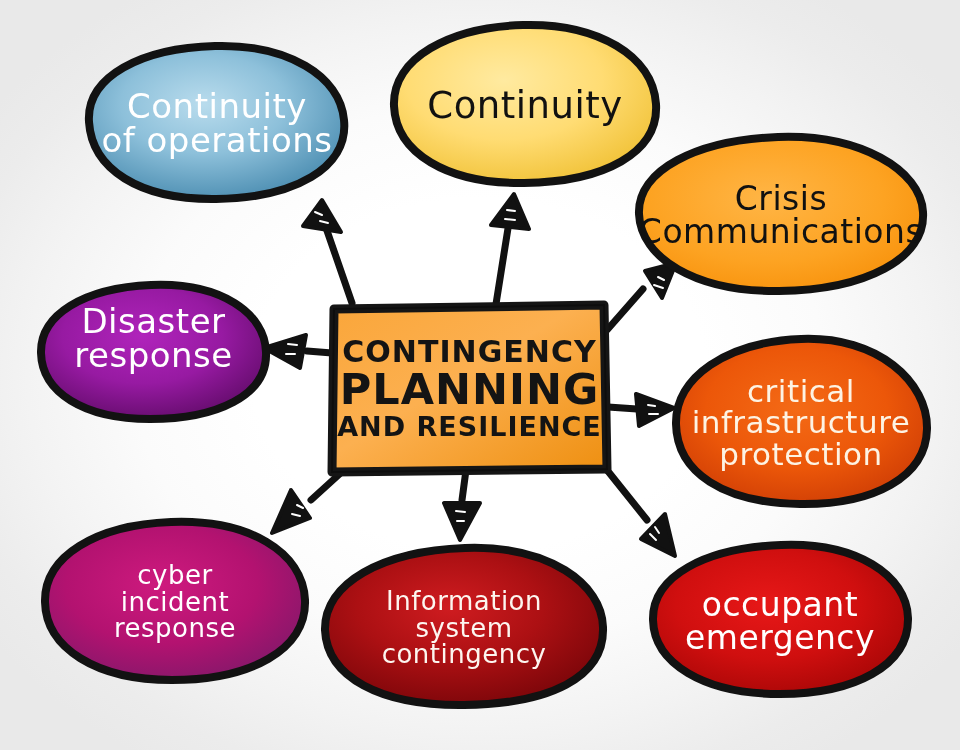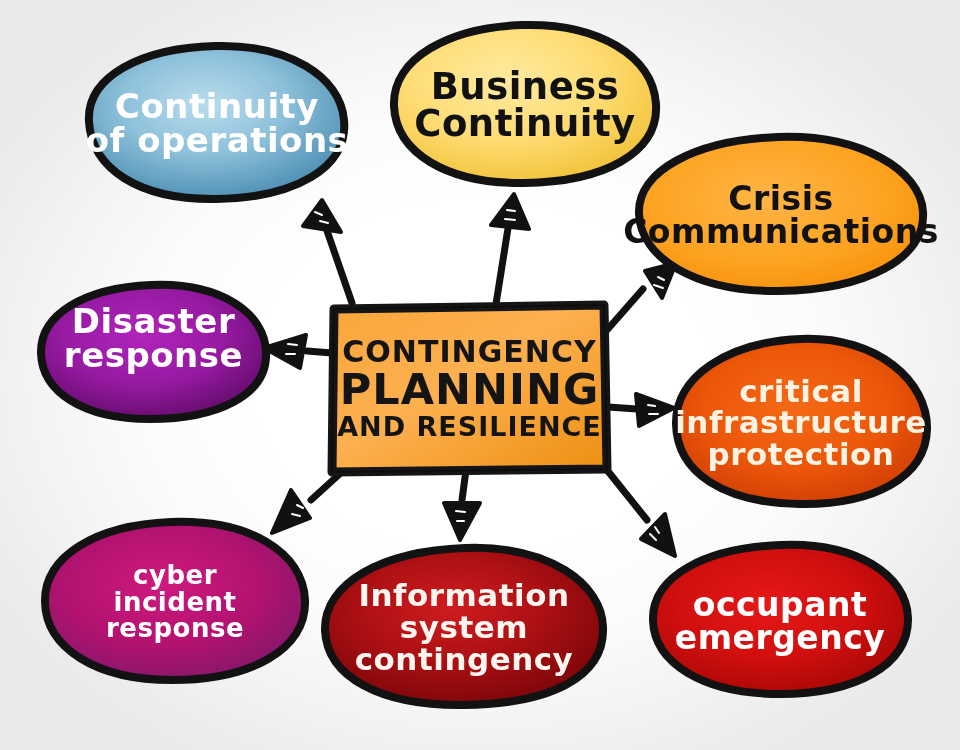--- a/index.html
+++ b/index.html
@@ -28,21 +28,21 @@
   }
   .node-label {
     position: absolute;
     display: flex;
     flex-direction: column;
     align-items: center;
     justify-content: center;
     text-align: left;
     pointer-events: none;
     font-family: "DejaVu Sans", sans-serif;
-    font-weight: bold;
+    font-weight: normal;
     letter-spacing: 0.5px;
   }
   .node-label .line { display: block; white-space: nowrap; }
 
   
   .center-label {
     position: absolute;
     display: flex;
     flex-direction: column;
     align-items: center;
@@ -234,41 +234,40 @@
       <path d="M334,309 L604,305 L607,469 L332,472 Z" fill="none" stroke="#000000" stroke-width="2" opacity="0.35"></path>
     </g>
   </svg>
 
   <div class="node-label" style="left:89px; top:52px; width:256px; height:142px; color:#ffffff; font-size:34px; line-height:1.0;">
     <span class="line">Continuity</span>
     <span class="line">of operations</span>
   </div>
 
   <div class="node-label" style="left:394px; top:30px; width:262px; height:150px; color:#111111; font-size:37px; line-height:1.0;">
-    <span class="line">Business</span>
     <span class="line">Continuity</span>
   </div>
 
   <div class="node-label" style="left:676px; top:344px; width:250px; height:158px; color:#fdf3e3; font-size:31px; line-height:1.02;">
     <span class="line">critical</span>
     <span class="line">infrastructure</span>
     <span class="line">protection</span>
   </div>
 
   <div class="node-label" style="left:639px; top:142px; width:284px; height:146px; color:#111111; font-size:33px; line-height:1.0;">
     <span class="line">Crisis</span>
     <span class="line">Communications</span>
   </div>
 
   <div class="node-label" style="left:653px; top:550px; width:254px; height:142px; color:#ffffff; font-size:33px; line-height:1.0;">
     <span class="line">occupant</span>
     <span class="line">emergency</span>
   </div>
 
-  <div class="node-label" style="left:325px; top:552px; width:278px; height:152px; color:#fdf6f0; font-size:31px; line-height:1.03;">
+  <div class="node-label" style="left:325px; top:552px; width:278px; height:152px; color:#fdf6f0; font-size:26px; line-height:1.03;">
     <span class="line">Information</span>
     <span class="line">system</span>
     <span class="line">contingency</span>
   </div>
 
   <div class="node-label" style="left:45px; top:526px; width:260px; height:152px; color:#ffffff; font-size:26px; line-height:1.02;">
     <span class="line">cyber</span>
     <span class="line">incident</span>
     <span class="line">response</span>
   </div>

